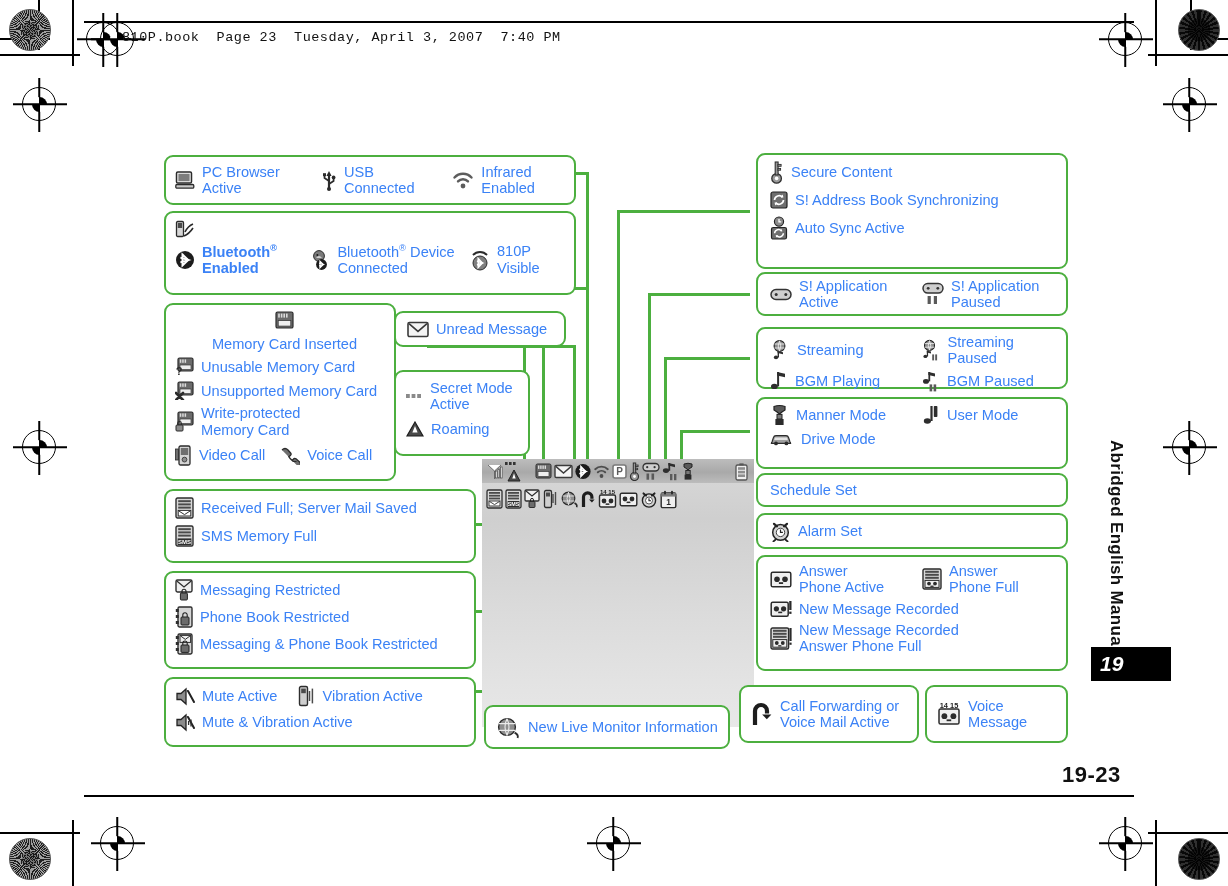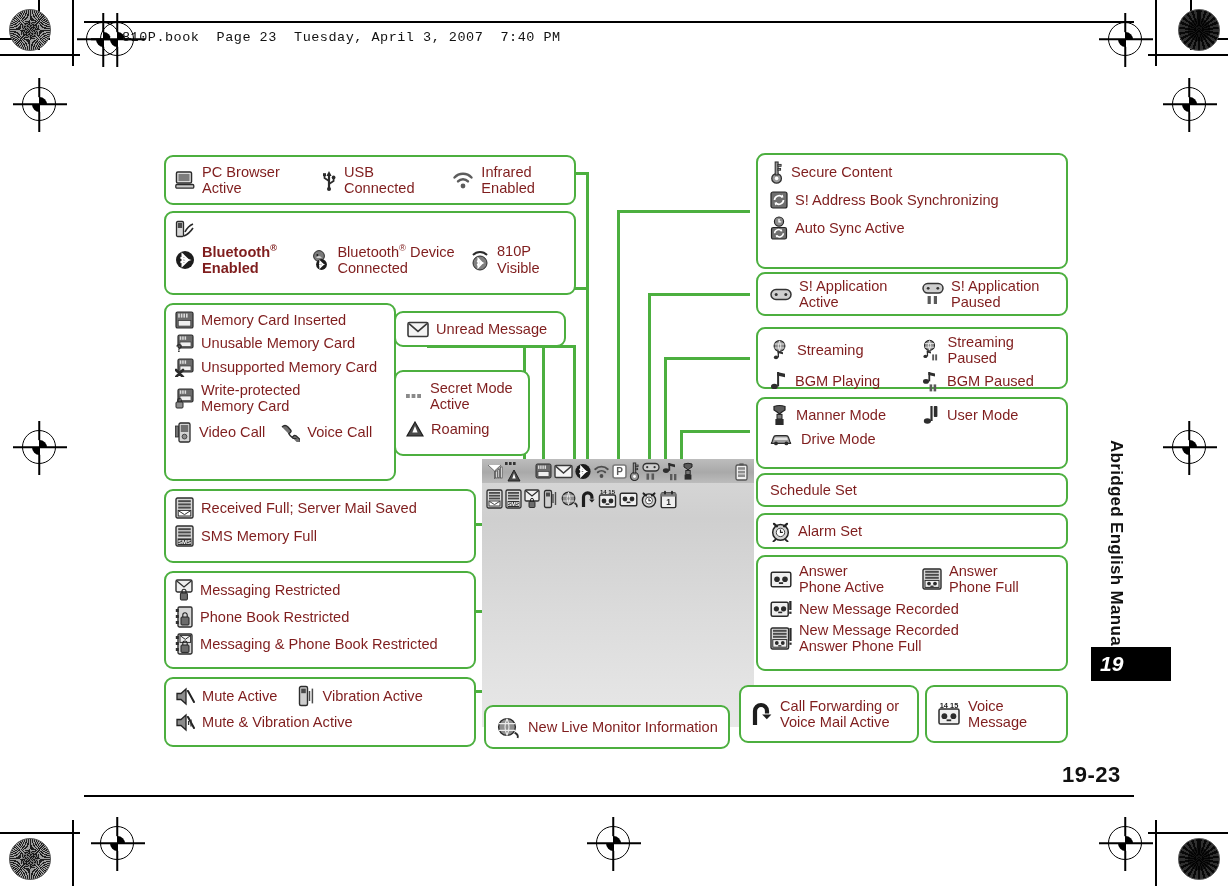--- a/index.html
+++ b/index.html
@@ -42,21 +42,21 @@
       display:flex;align-items:center;padding-left:9px;box-sizing:border-box;font-style:italic;}
   .page-num{position:absolute;left:1062px;top:762px;font-size:22px;font-weight:bold;
       letter-spacing:.5px;}
   .page-rule{position:absolute;left:84px;top:795px;width:1050px;height:1.5px;background:#000;}
 
   
   .gbox{position:absolute;border:2px solid #4CAF3F;border-radius:9px;background:#fff;
         box-sizing:border-box;z-index:5;}
   .row{display:flex;align-items:center;}
   .cell{display:flex;align-items:center;gap:7px;}
-  .lbl{font-size:14.6px;line-height:1.12;color:#7f1d1d;}
+  .lbl{font-size:14.6px;line-height:1.12;color:#3b82f6;}
   .lbl sup{font-size:9.5px;vertical-align:super;}
 
   
   .ln{position:absolute;background:#4CAF3F;z-index:2;}
   .lnh{height:2.5px;}
   .lnv{width:2.5px;}
 
   
   .phone{position:absolute;left:482px;top:459px;width:272px;height:268px;
          background:linear-gradient(180deg,#d9d9d9 0%,#cfcfcf 22%,#dcdcdc 60%,#e8e8e8 100%);
@@ -501,21 +501,21 @@
         <path d="M8.3 10.8 L12.3 15 L8.3 19.2 V10.8 L12.3 15 L8.3 10.8" fill="none" stroke="#fff" stroke-width="1.6"></path>
         <path d="M7 13 L12.3 15 L7 17" fill="none" stroke="#fff" stroke-width="1.6"></path>
           </svg>
       </span>
       <span class="lbl">810P Visible</span>
     </div>
   </div>
 </div>
 
 <div class="gbox" style="left:164px;top:303px;width:232px;height:178px;padding:6px 0 0 9px;">
-  <div class="cell" style="margin-bottom:5px;">
+  <div class="cell" style="margin-bottom:5px;flex-direction:column;">
     <span class="ic">
       <svg width="19" height="18" viewBox="0 0 19 18">
           <rect x="1" y="1" width="17" height="16" rx="1.6" fill="#6b6b6b" stroke="#2c2c2c" stroke-width="1.2"></rect>
       <g fill="#dcdcdc">
             <rect x="3.2" y="2.6" width="1.6" height="4"></rect>
             <rect x="5.8" y="2.6" width="1.6" height="4"></rect>
       <rect x="8.4" y="2.6" width="1.6" height="4"></rect>
             <rect x="11" y="2.6" width="1.6" height="4"></rect>
           </g>
       <rect x="3.2" y="9.5" width="12.6" height="5.6" fill="#efefef" stroke="#3a3a3a" stroke-width=".8"></rect>

